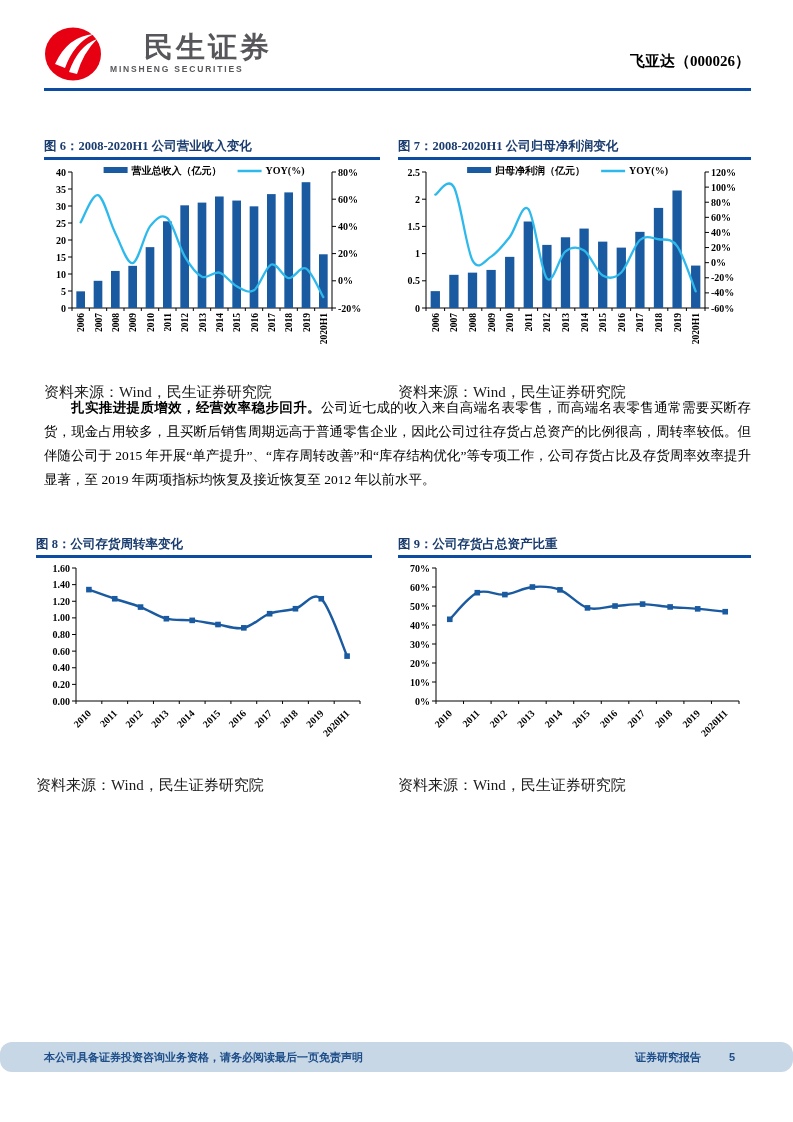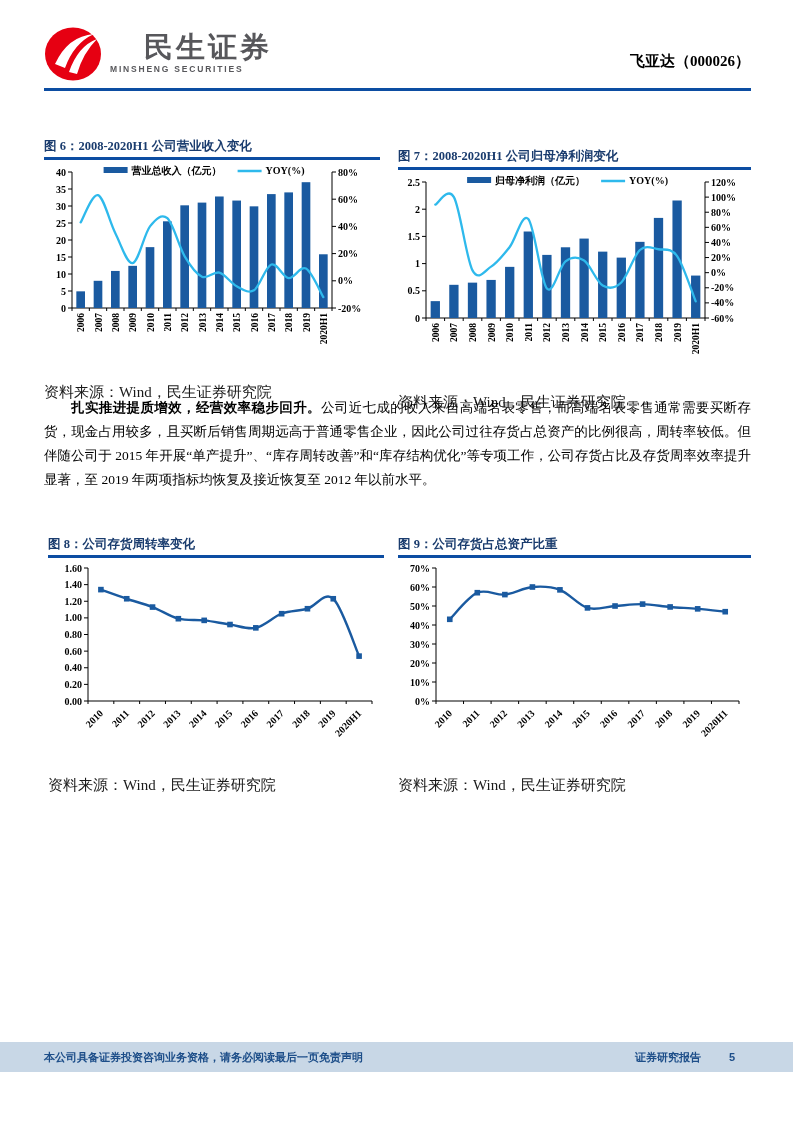--- a/index.html
+++ b/index.html
@@ -13,32 +13,32 @@
   .brand-en{font-family:"Liberation Sans",sans-serif;font-weight:bold;font-size:8.5px;
             letter-spacing:1.8px;margin-top:2px;}
   .doc-title{position:absolute;right:43px;top:52px;font-size:15px;font-weight:bold;}
   .hdr-rule{position:absolute;left:44px;top:88px;width:707px;height:3px;background:#0c4da2;}
   
   .fig{position:absolute;}
   .fig-title{color:#1a3c6e;font-size:12.5px;font-weight:bold;line-height:16px;}
   .fig-rule{height:2.5px;background:#0c4da2;margin-top:3px;}
   .fig-source{font-size:15px;color:#1a1a1a;margin-top:23px;}
   #fig6{left:44px;top:138px;width:336px;}
-  #fig7{left:398px;top:148px;width:353px;}
-  #fig8{left:48px;top:536px;width:336px;}
+  #fig7{left:398px;top:138px;width:353px;}
+  #fig8{left:36px;top:536px;width:336px;}
   #fig9{left:398px;top:536px;width:353px;}
   svg{display:block;}
   
   .para{position:absolute;left:44px;top:396px;width:707px;font-size:13.5px;
         line-height:24px;text-align:justify;text-indent:2em;}
   .para b{font-weight:bold;}
   
   .footer{position:absolute;left:0;top:1042px;width:793px;height:30px;background:#c8d7e6;
           display:flex;align-items:center;font-family:"Liberation Sans",sans-serif;
-          font-weight:bold;font-size:11px;color:#1d4e89;}
+          font-weight:bold;font-size:11px;color:#1d4e89;border-radius:12px;}
   .footer-left{margin-left:44px;}
   .footer-right{margin-left:auto;margin-right:58px;display:flex;gap:28px;align-items:center;}
 </style>
 </head>
 <body>
 
 <div class="page">
 
   <div class="logo">
     <svg width="60" height="56" viewBox="0 0 60 56">

